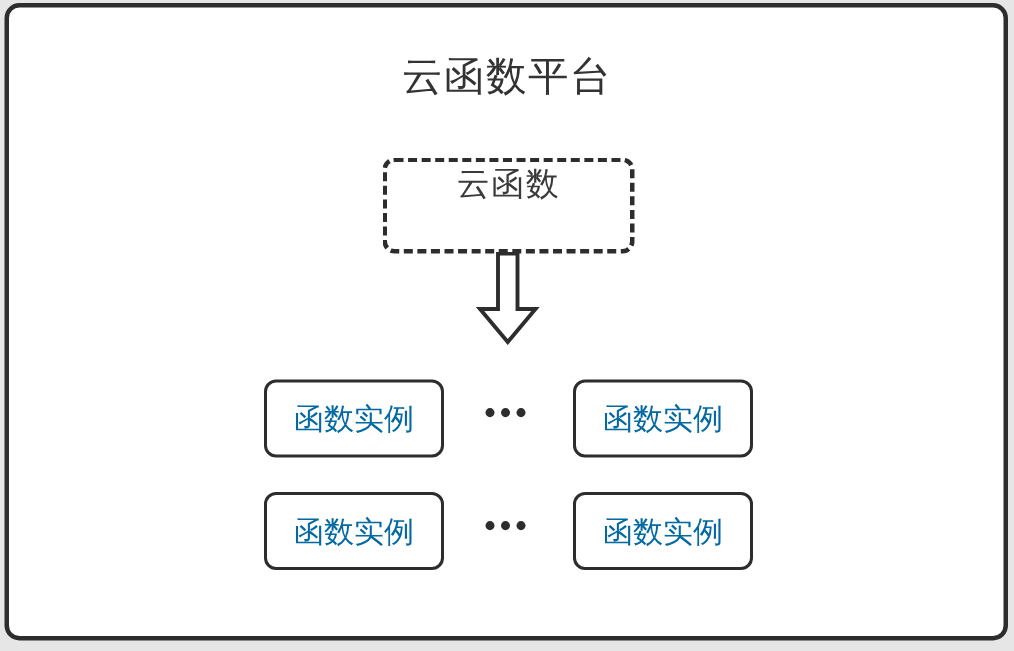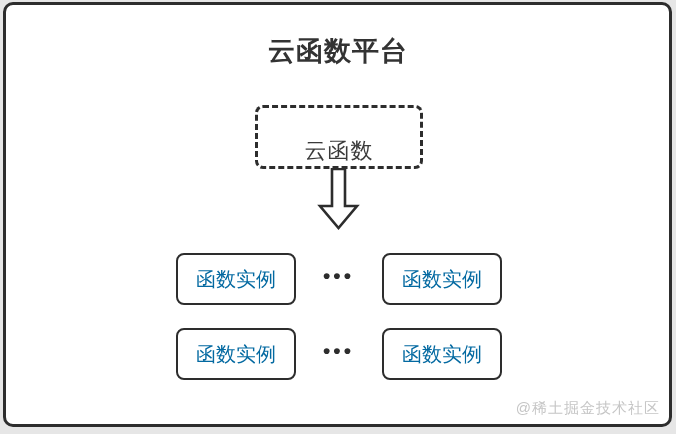--- a/index.html
+++ b/index.html
@@ -29,36 +29,36 @@
     border: 3px solid #2d2d2d;
     border-radius: 10px;
   }
   .title {
     position: absolute;
     left: 0;
     top: 33px;
     width: 676px;
     text-align: center;
     font-size: 27px;
-    font-weight: 700;
+    font-weight: 400;
     color: #333333;
     letter-spacing: 1px;
   }
   .cloud-box {
     position: absolute;
     left: 255px;
     top: 105px;
     width: 168px;
     height: 64px;
     box-sizing: border-box;
     border: 3px dashed #2d2d2d;
     border-radius: 8px;
     background: #ffffff;
     display: flex;
-    align-items: flex-end;
+    align-items: flex-start;
     justify-content: center;
     font-size: 22px;
     color: #3a3a3a;
     letter-spacing: 1px;
   }
   .arrow {
     position: absolute;
     left: 315px;
     top: 168px;
     width: 47px;
@@ -133,14 +133,13 @@
   </div>
 
   <div class="inst-box inst-r2l">
     <span>函数实例</span>
   </div>
   <div class="dots dots-r2">•••</div>
   <div class="inst-box inst-r2r">
     <span>函数实例</span>
   </div>
 
-  <div class="watermark">@稀土掘金技术社区</div>
 </div>
 
 </body></html>

